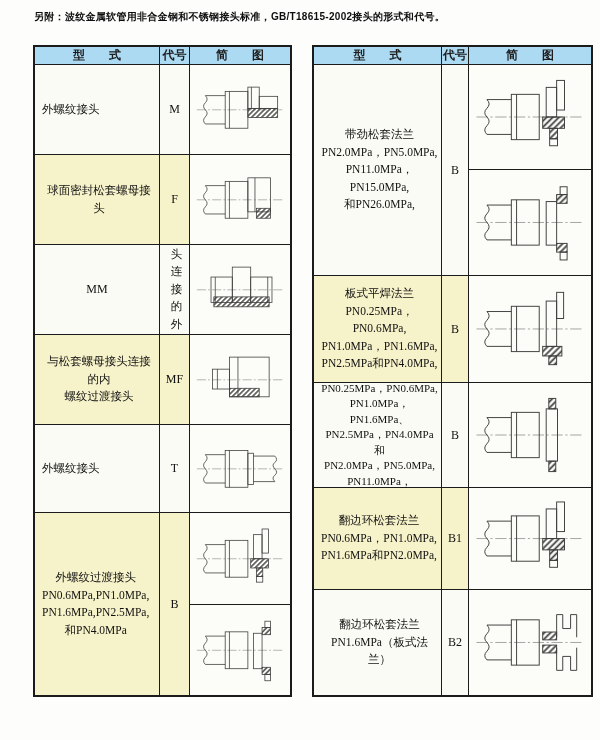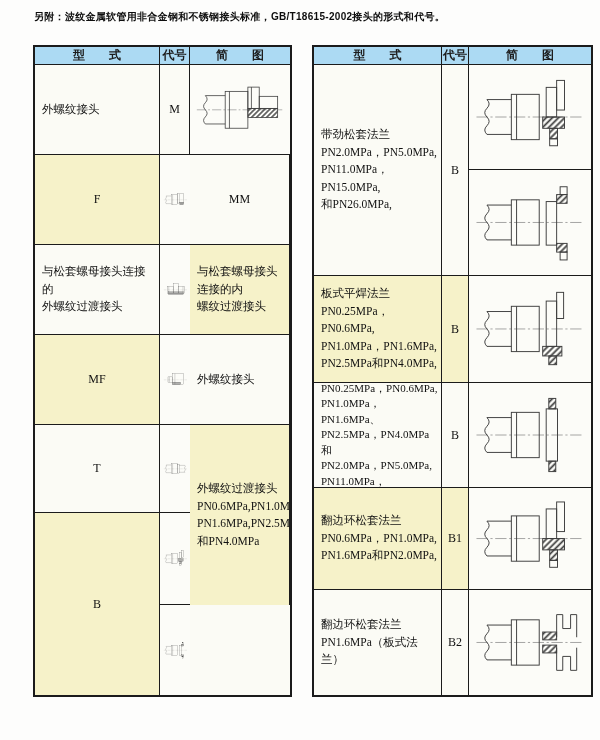--- a/index.html
+++ b/index.html
@@ -17,21 +17,21 @@
   .tbl-left{width:259px;height:652px;grid-template-columns:125px 30px 100px;
     grid-template-rows:18px 90px 90px 90px 90px 88px 92px 90px}
   .tbl-right{width:281px;height:652px;grid-template-columns:128px 27px 122px;
     grid-template-rows:18px 105px 106px 107px 105px 102px 105px}
   .c{border-right:1px solid #1b1b1b;border-bottom:1px solid #1b1b1b;box-sizing:border-box;overflow:hidden;background:#fbfbf5}
   .noR{border-right:none}
   .noB{border-bottom:none}
   .rs2{grid-row:span 2}
   .hd{background:#acdaf3;display:flex;align-items:center;justify-content:center;
     font-size:12px;font-weight:bold;color:#1d1d1d;white-space:pre}
-  .type{display:flex;align-items:center;text-align:left;
+  .type{display:flex;align-items:center;text-align:center;
     padding:4px 3px 4px 7px;font-size:11.5px;line-height:17.5px;white-space:pre-line}
   .type.tight{font-size:11px;line-height:15.5px}
   .code{display:flex;align-items:center;justify-content:center;font-size:12px}
   .hl{background:#f6f2c9}
   .dgc{background:#fcfcf8;display:flex;align-items:center;justify-content:center;padding:2px}
   .dg{width:96%;height:96%;stroke:#3d3d3d;fill:none;stroke-width:1.1}
   .cl{stroke:#808080;stroke-width:.8;stroke-dasharray:13 3 2.5 3}
   .defs-holder{position:absolute;width:0;height:0;overflow:hidden}
 </style>
 </head>
@@ -127,20 +127,21 @@
     <div class="c type">外螺纹接头</div>
     <div class="c code">M</div>
     <div class="c dgc noR">
       <svg class="dg" viewBox="0 0 130 92" preserveAspectRatio="xMidYMid meet">
         <line class="cl" x1="4" y1="46" x2="126" y2="46"></line>
         <use href="#g-hose"></use>
           <use href="#g-male"></use>
       </svg>
     </div>
 
+    <div class="c type hl">球面密封松套螺母接头</div>
     <div class="c code hl">F</div>
     <div class="c dgc noR">
       <svg class="dg" viewBox="0 0 130 92" preserveAspectRatio="xMidYMid meet">
         <line class="cl" x1="4" y1="46" x2="126" y2="46"></line>
         <use href="#g-hose"></use>
           <use href="#g-nut"></use>
       </svg>
     </div>
 
     <div class="c code">MM</div>

